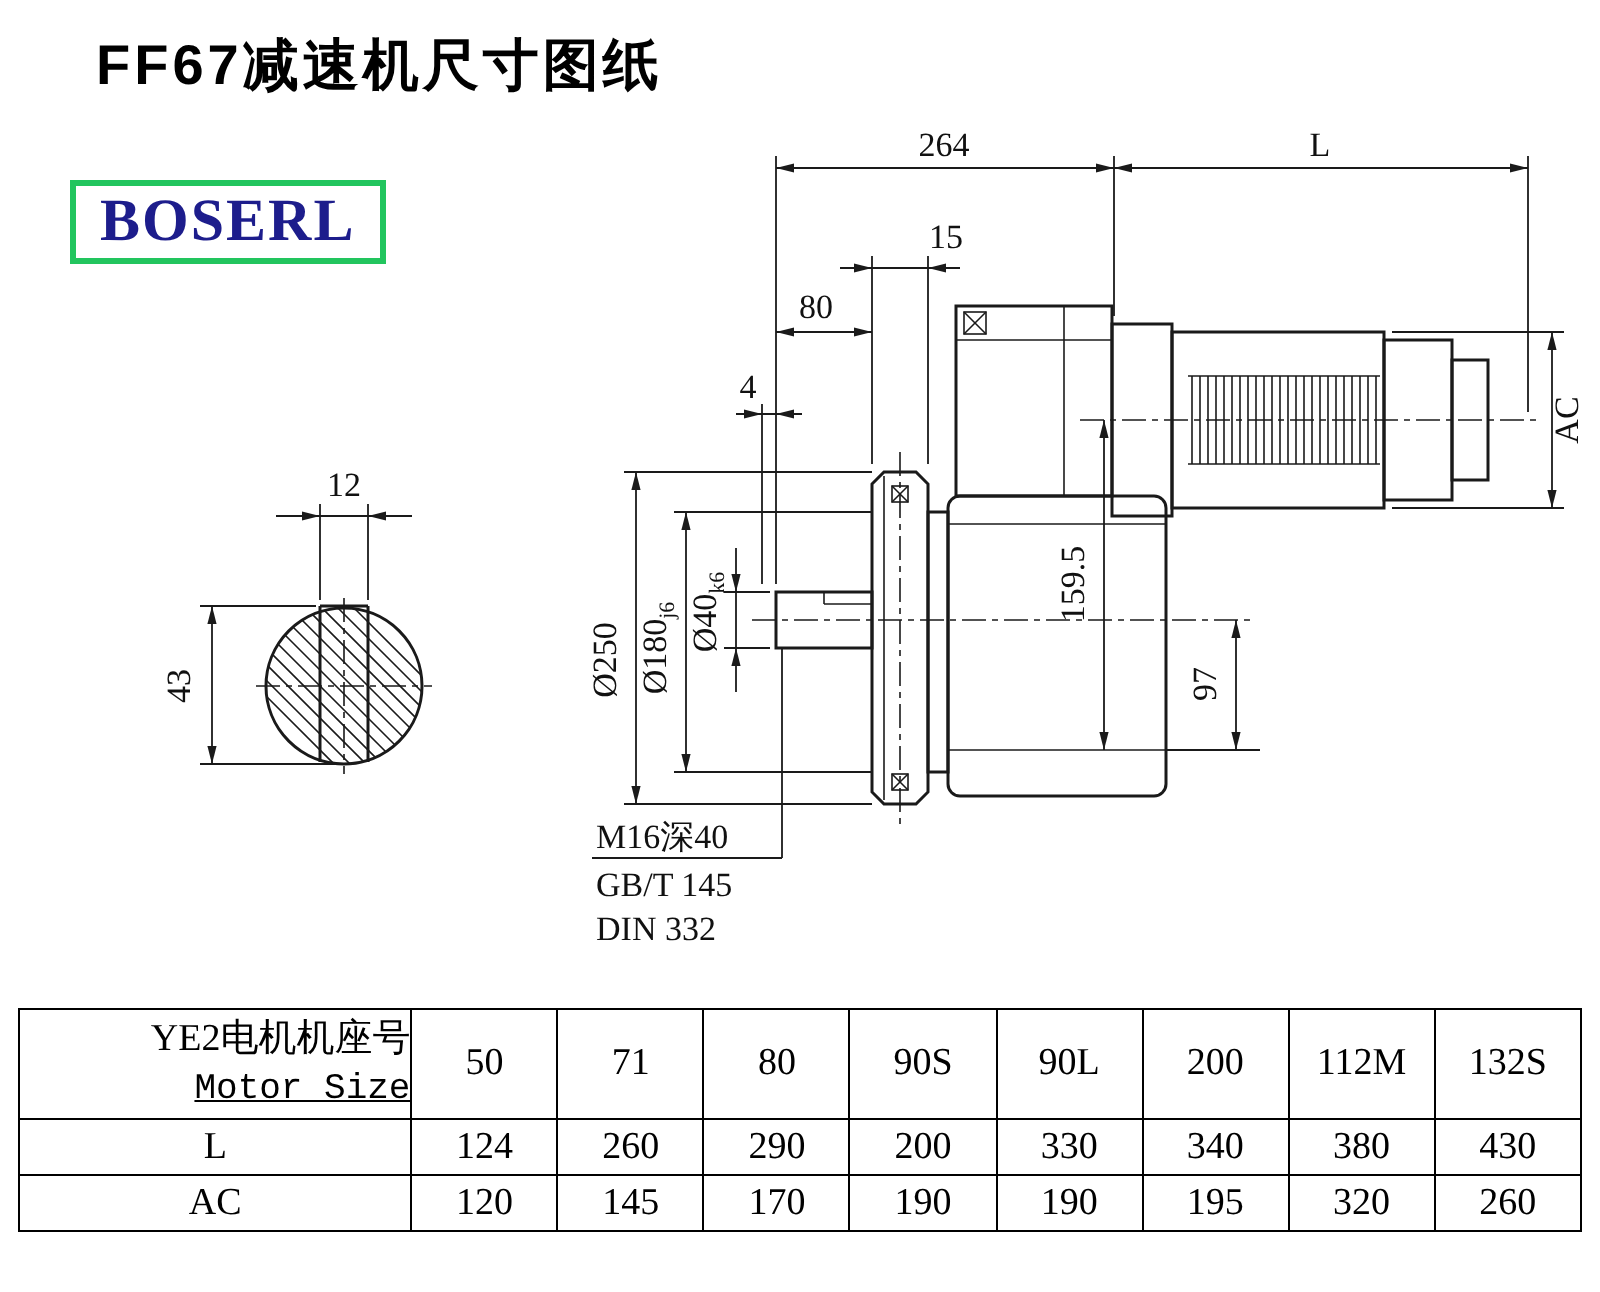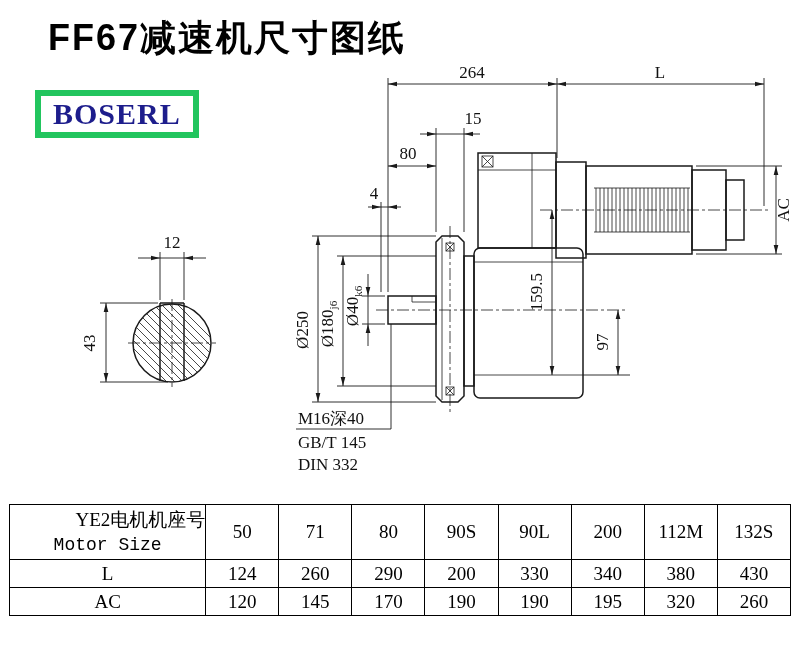--- a/index.html
+++ b/index.html
@@ -1,40 +1,40 @@
 <!DOCTYPE html>
 <html><head>
 <meta charset="utf-8">
 <style>
   html,body{margin:0;padding:0;background:#fff;}
   .page{position:relative;width:800px;height:646px;background:#fff;overflow:hidden;
         font-family:"Liberation Serif",serif;color:#111;}
   .title{position:absolute;left:48px;top:14px;font-family:"Liberation Sans",sans-serif;
-         font-weight:700;font-size:36px;letter-spacing:2px;color:#000;}
-  .logo{position:absolute;left:35px;top:90px;border:6px solid #22c55e;padding:1px 12px;
+         font-weight:700;font-size:28px;letter-spacing:2px;color:#000;}
+  .logo{position:absolute;left:35px;top:90px;border:3px solid #22c55e;padding:1px 12px;
         background:#fff;}
   .logo span{font-family:"Liberation Serif",serif;font-weight:700;font-size:30px;
         letter-spacing:1px;color:#1d1d8c;}
   svg{position:absolute;left:0;top:0;}
   .ol{fill:none;stroke:#1a1a1a;stroke-width:1.5;}
   .tl{fill:none;stroke:#1a1a1a;stroke-width:0.8;}
   .dl{fill:none;stroke:#1a1a1a;stroke-width:0.9;}
   .cl{fill:none;stroke:#1a1a1a;stroke-width:0.8;stroke-dasharray:12 3 3 3;}
   .ah{fill:#1a1a1a;stroke:none;}
   text.dt{font-family:"Liberation Serif",serif;font-size:17px;fill:#111;}
   text.nt{font-family:"Liberation Serif",serif;font-size:17px;fill:#111;}
   .fit{font-size:11px;}
   table.size-table{position:absolute;left:9px;top:504px;width:782px;border-collapse:collapse;
         table-layout:fixed;background:#fff;}
   table.size-table td{border:1px solid #000;text-align:center;vertical-align:middle;
         font-family:"Liberation Serif",serif;font-size:19px;color:#000;padding:0;height:27px;}
   table.size-table tr.hdr td{height:54px;}
   .hdr-cn{text-align:right;padding-left:8px;font-size:19px;line-height:26px;}
-  .hdr-en{text-align:center;font-family:"Liberation Mono",monospace;font-size:18px;
-        line-height:24px;}
+  .hdr-en{text-align:right;font-family:"Liberation Mono",monospace;font-size:18px;
+        text-decoration:underline;line-height:24px;}
 </style>
 </head>
 <body>
 
 <div class="page">
 
   <div class="title">FF67减速机尺寸图纸</div>
 
   <div class="logo">
     <span>BOSERL</span>

